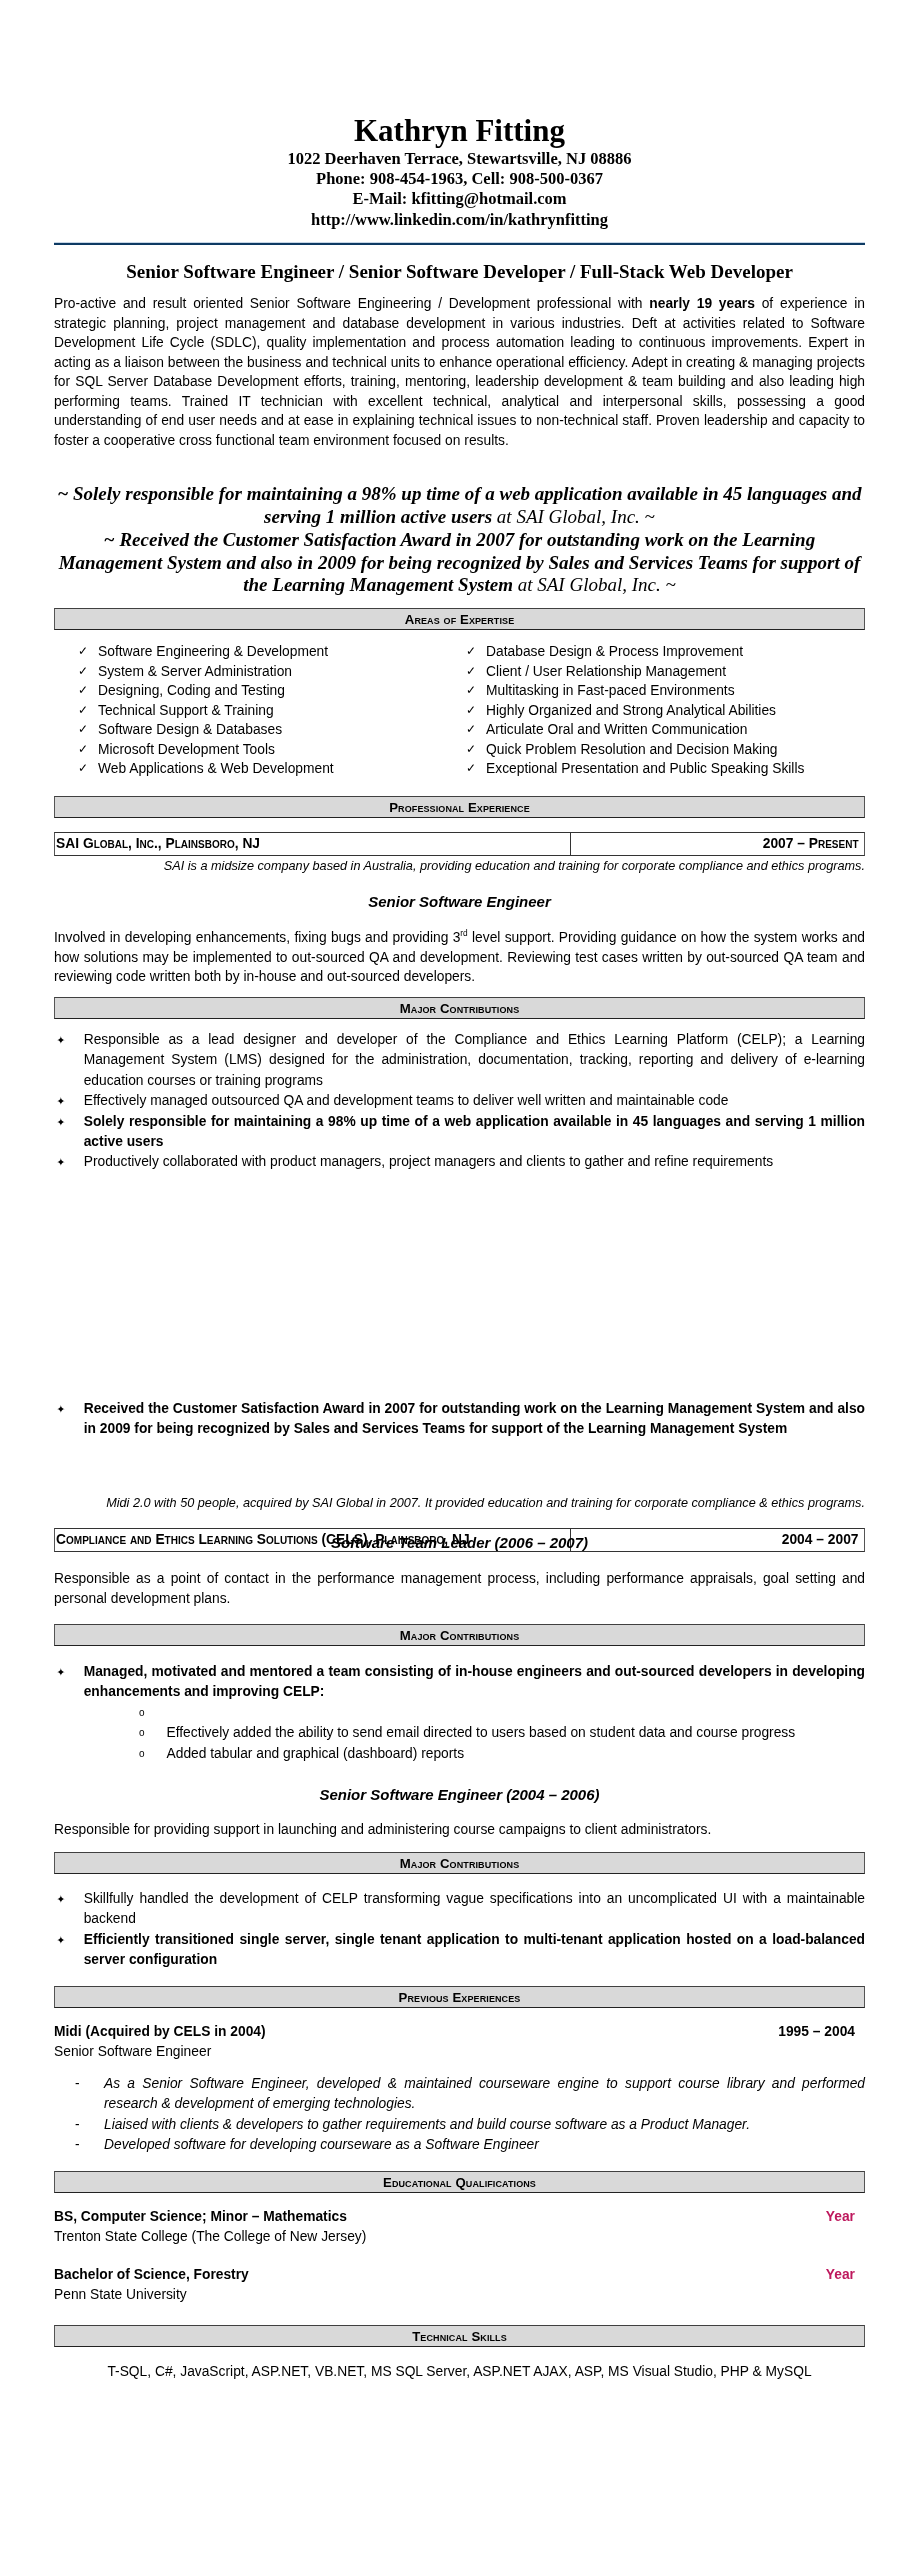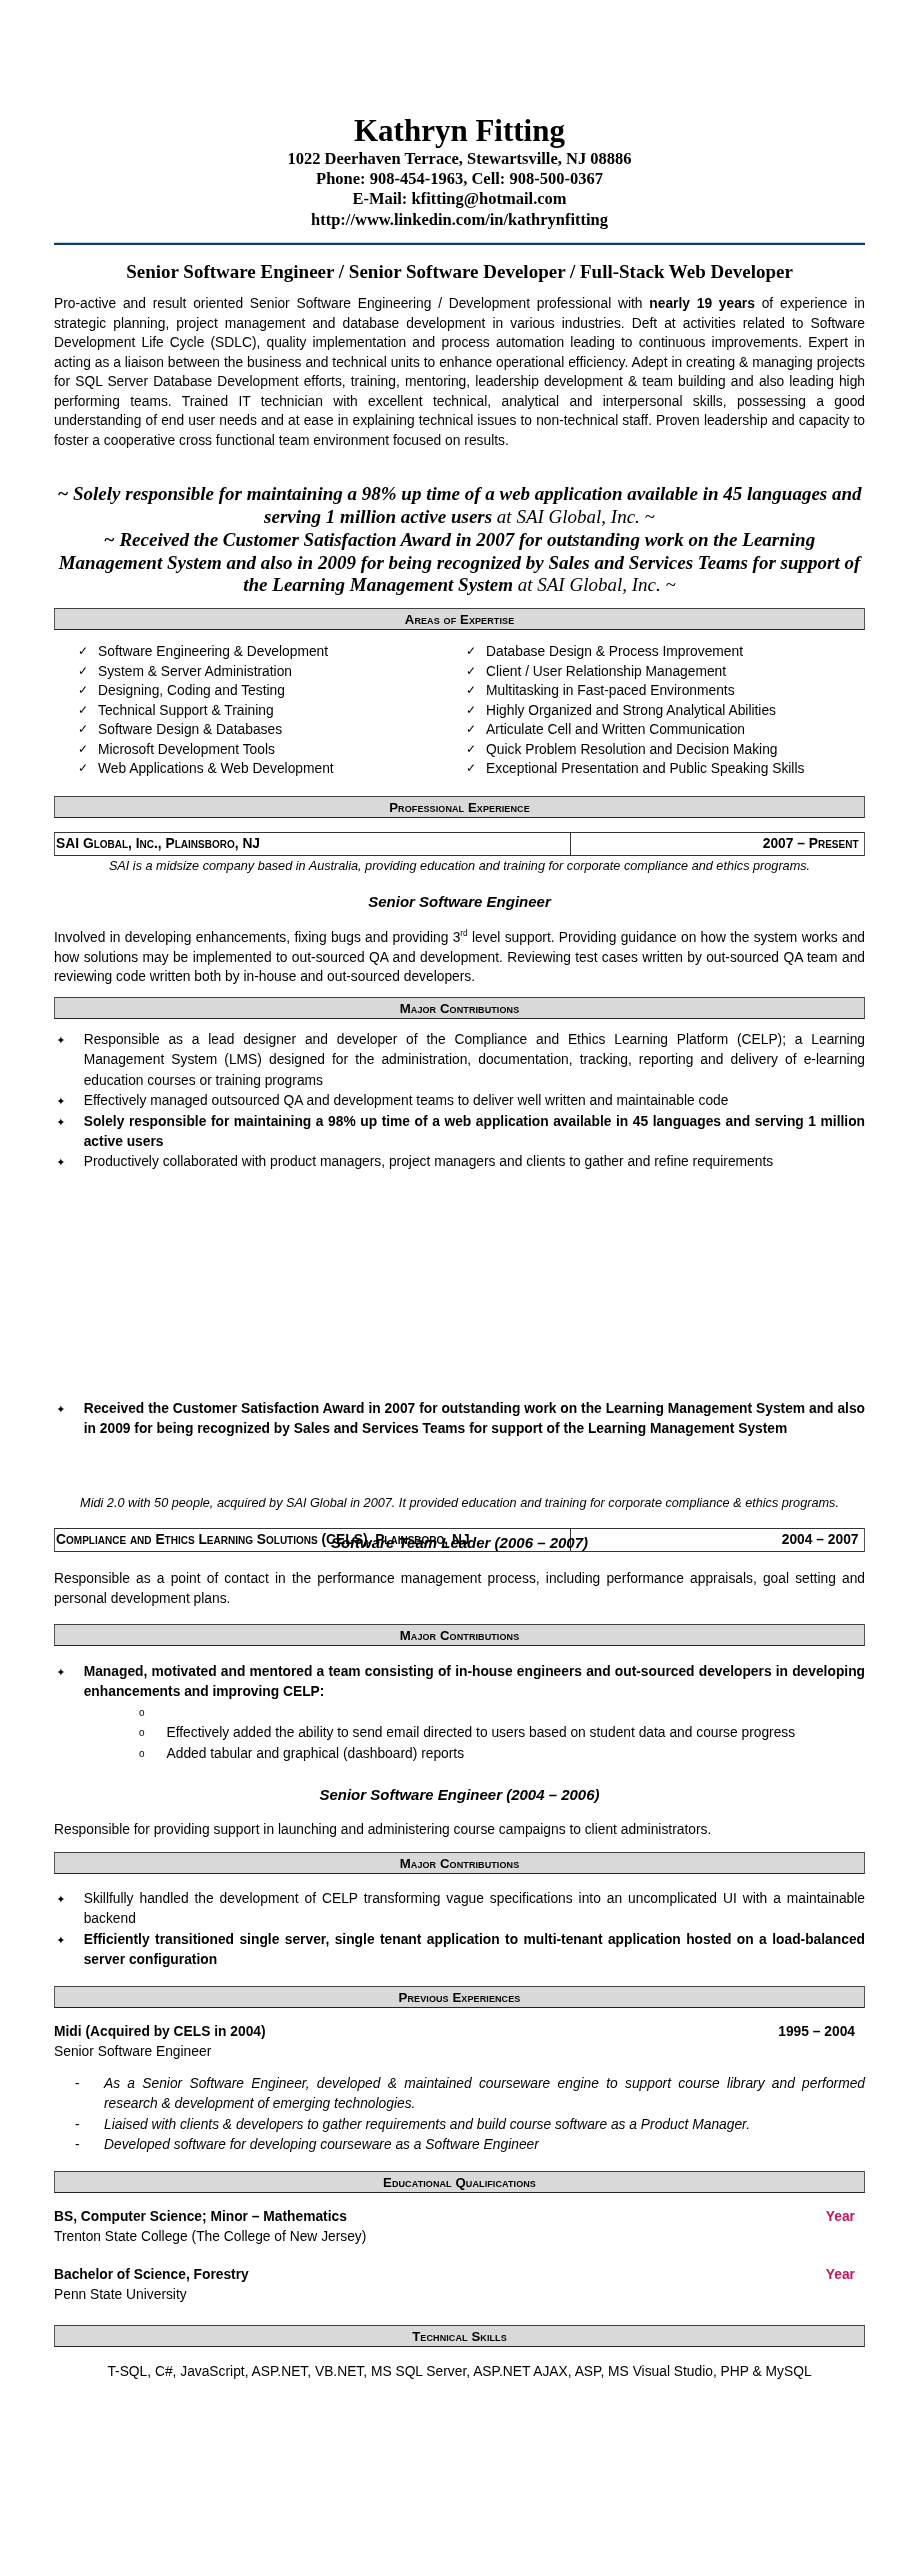--- a/index.html
+++ b/index.html
@@ -25,21 +25,21 @@
   
   .exp-cols { display: flex; }
   .exp-col { width: 50%; padding-left: 24px; box-sizing: border-box; }
   .exp-item { font-size: 13.8px; line-height: 19.5px; display: flex; }
   .exp-item .chk { width: 20px; font-size: 12px; }
 
   
   .company { display: flex; border-top: 1.7px solid #333; border-bottom: 1.7px solid #333; border-left: 0.6px solid #555; border-right: 0.6px solid #555; height: 24px; box-sizing: border-box; font-weight: bold; font-size: 13.8px; line-height: 21px; font-variant: small-caps; }
   .company .cname { width: 514px; border-right: 0.6px solid #333; padding-left: 1.1px; }
   .company .cdates { flex: 1; text-align: right; padding-right: 5.5px; }
-  .company-note { font-style: italic; font-size: 12.7px; line-height: 19px; text-align: center; }
+  .company-note { font-style: italic; font-size: 12.7px; line-height: 19px; text-align: right; }
 
   .role-title { font-weight: bold; font-style: italic; font-size: 15px; line-height: 20px; text-align: center; }
   .bullet { display: flex; font-size: 13.8px; line-height: 20.4px; text-align: justify; }
   .bullet .sym { width: 27.5px; flex: none; font-size: 11px; padding-left: 2.2px; }
   .bullet .txt { flex: 1; }
   .bullet.bold .txt { font-weight: bold; }
 
   .sub-bullet { display: flex; font-size: 13.8px; line-height: 20.4px; padding-left: 85px; }
   .sub-bullet .sym { width: 27.5px; flex: none; font-size: 10px; }
 
@@ -119,21 +119,21 @@
       <div class="exp-item">
           <span class="chk">✓</span>
           <span>Multitasking in Fast-paced Environments</span>
         </div>
       <div class="exp-item">
           <span class="chk">✓</span>
           <span>Highly Organized and Strong Analytical Abilities</span>
         </div>
       <div class="exp-item">
           <span class="chk">✓</span>
-          <span>Articulate Cell and Written Communication</span>
+          <span>Articulate Oral and Written Communication</span>
         </div>
       <div class="exp-item">
           <span class="chk">✓</span>
           <span>Quick Problem Resolution and Decision Making</span>
         </div>
       <div class="exp-item">
           <span class="chk">✓</span>
           <span>Exceptional Presentation and Public Speaking Skills</span>
         </div>
     </div>

